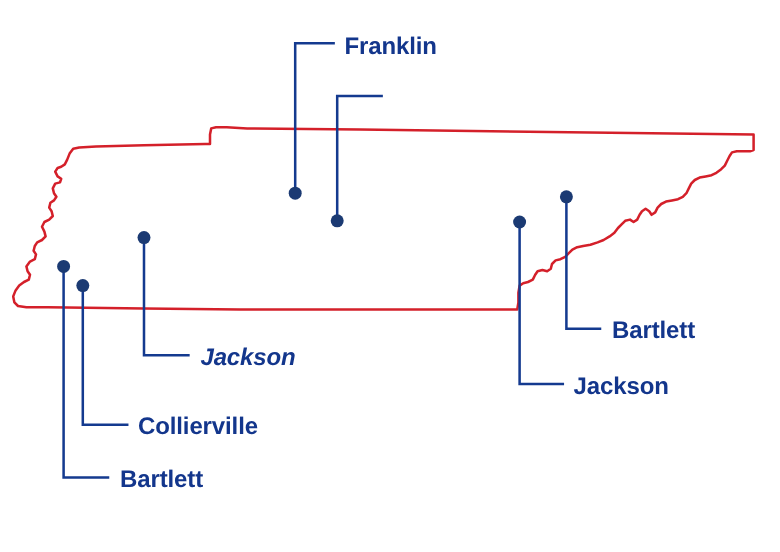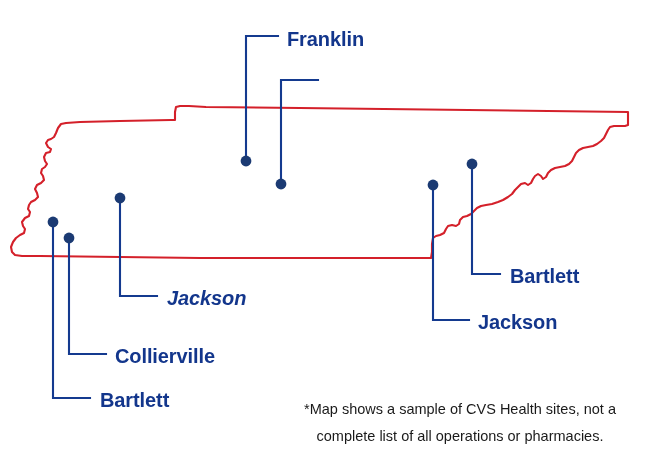--- a/index.html
+++ b/index.html
@@ -214,18 +214,14 @@
   <div class="city-label" style="left:167px; top:288px;font-style:italic;">Jackson</div>
 
   <div class="city-label" style="left:115px; top:346px;">Collierville</div>
 
   <div class="city-label" style="left:100px; top:390px;">Bartlett</div>
 
   <div class="city-label" style="left:510px; top:266px;">Bartlett</div>
 
   <div class="city-label" style="left:478px; top:312px;">Jackson</div>
 
-  <div class="footnote" style="left:285px; top:396px; width:350px;">
-    <div>*Map shows a sample of CVS Health sites, not a</div>
-    <div>complete list of all operations or pharmacies.</div>
-  </div>
 
 </div>
 
 </body></html>

